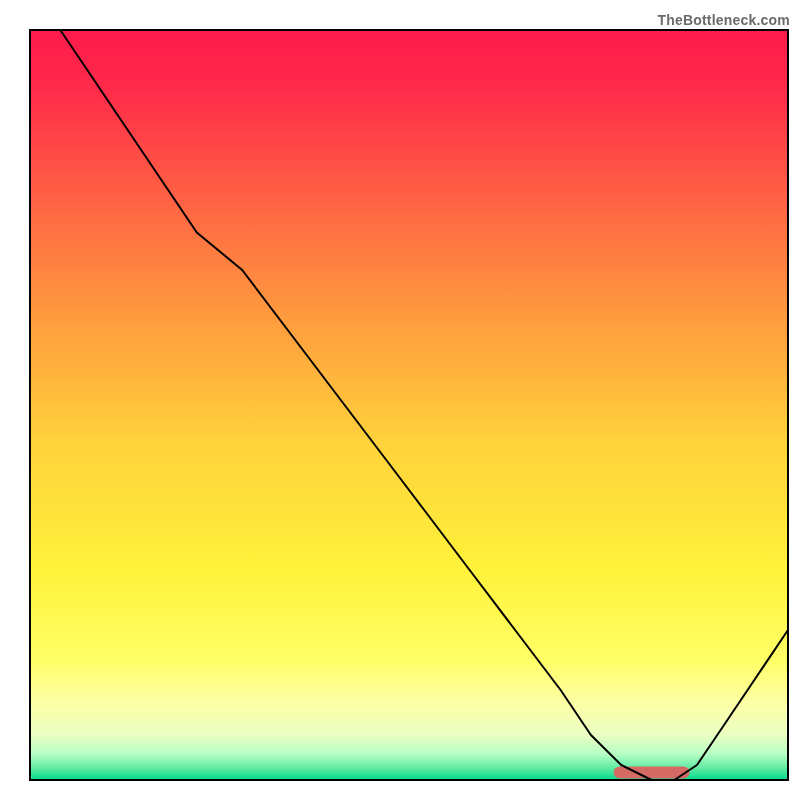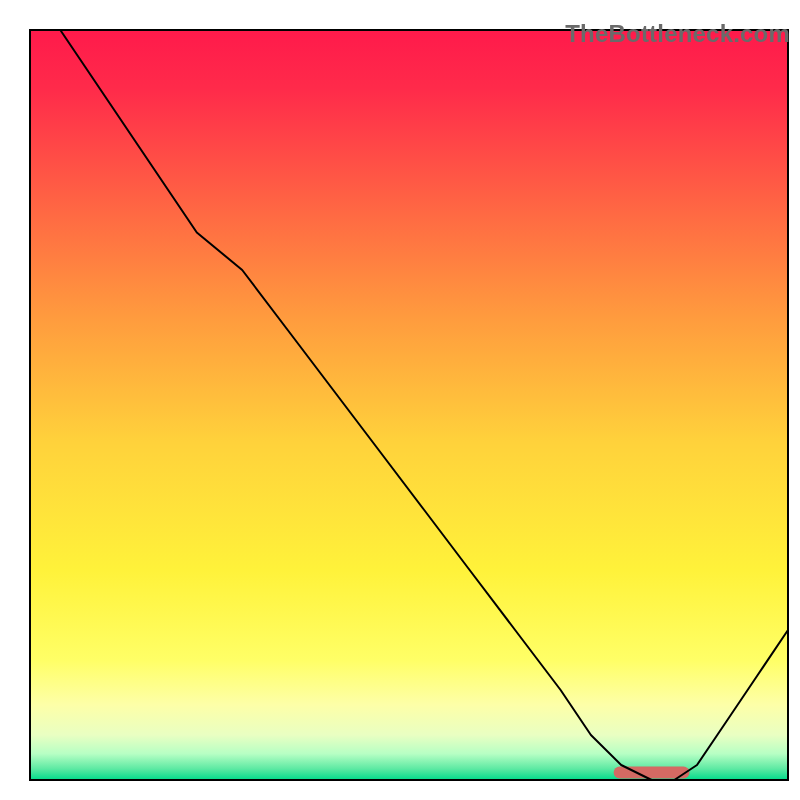--- a/index.html
+++ b/index.html
@@ -11,23 +11,23 @@
     font-family: Arial, Helvetica, sans-serif;
     background: #fff;
   }
   .stage {
     position: relative;
     width: 800px;
     height: 800px;
   }
   .watermark {
     position: absolute;
-    top: 20px;
+    top: 12px;
     right: 10px;
-    font-size: 24px;
+    font-size: 14px;
     font-weight: 600;
     color: #6a6a6a;
     letter-spacing: 0.2px;
     user-select: none;
   }
   svg {
     display: block;
   }
 </style>
 </head>

